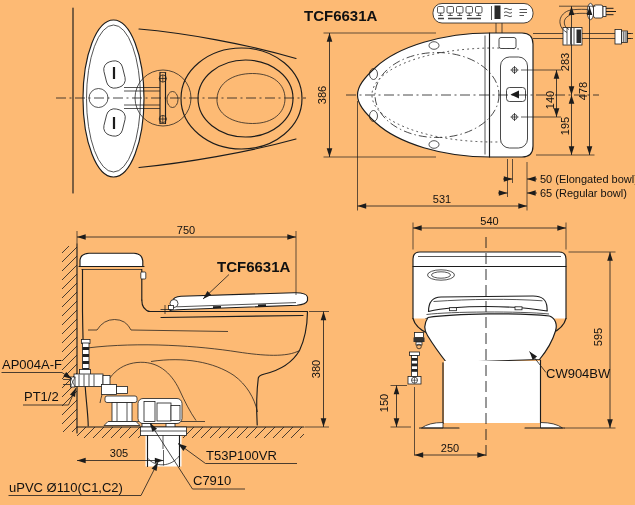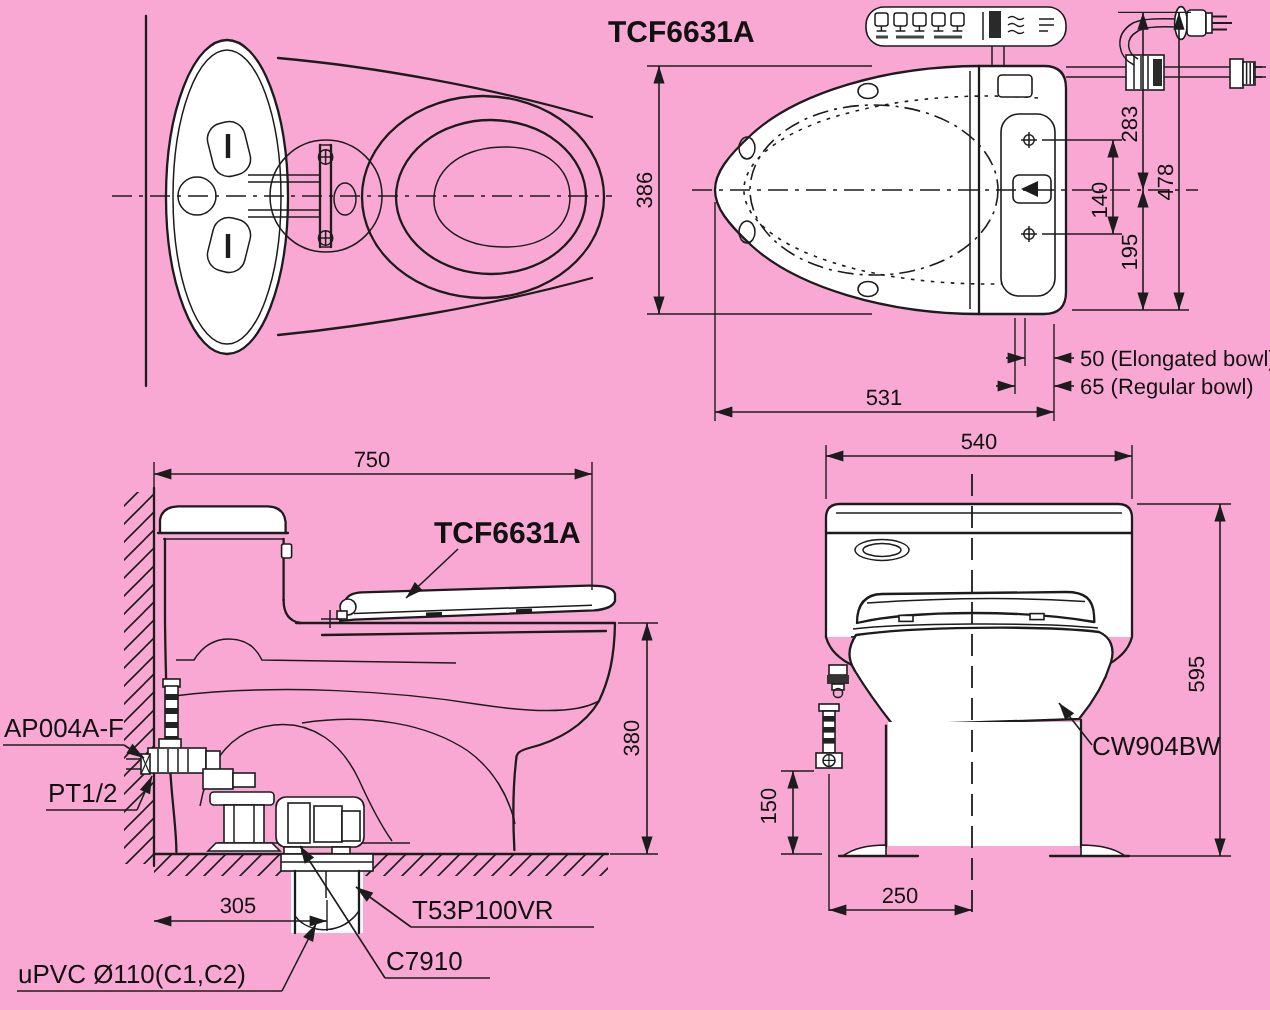--- a/index.html
+++ b/index.html
@@ -1,16 +1,16 @@
 <!DOCTYPE html>
 <html><head>
 <meta charset="utf-8">
 <style>
   html,body{margin:0;padding:0;background:#fff;}
-  .page{position:relative;width:635px;height:505px;background:#f9a8d4;overflow:hidden;
+  .page{position:relative;width:635px;height:505px;background:#fdba74;overflow:hidden;
         font-family:"Liberation Sans",sans-serif;}
   svg text{fill:#111;font-family:"Liberation Sans",sans-serif;}
   .dim-t{font-size:11px;}
   .lbl-t{font-size:13px;}
   .ttl-t{font-size:15px;font-weight:bold;}
   .ol{stroke:#1c1c1c;stroke-width:1.15;fill:none;stroke-linecap:round;stroke-linejoin:round;}
   .olw{stroke:#1c1c1c;stroke-width:1.15;fill:#fff;stroke-linecap:round;stroke-linejoin:round;}
   .thin{stroke:#1c1c1c;stroke-width:.75;fill:none;}
   .thinw{stroke:#1c1c1c;stroke-width:.8;fill:#fff;}
   .ext{stroke:#1c1c1c;stroke-width:.7;fill:none;}

